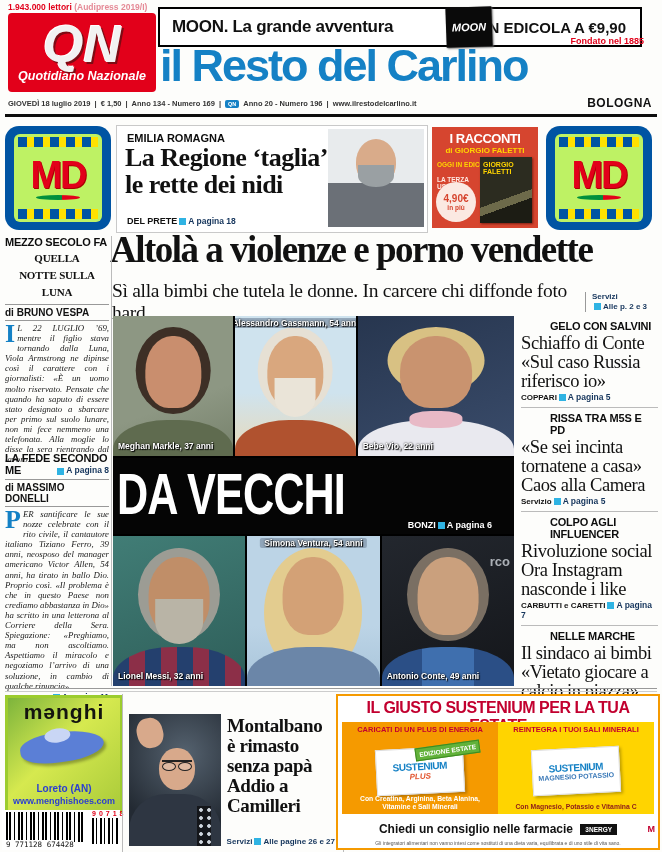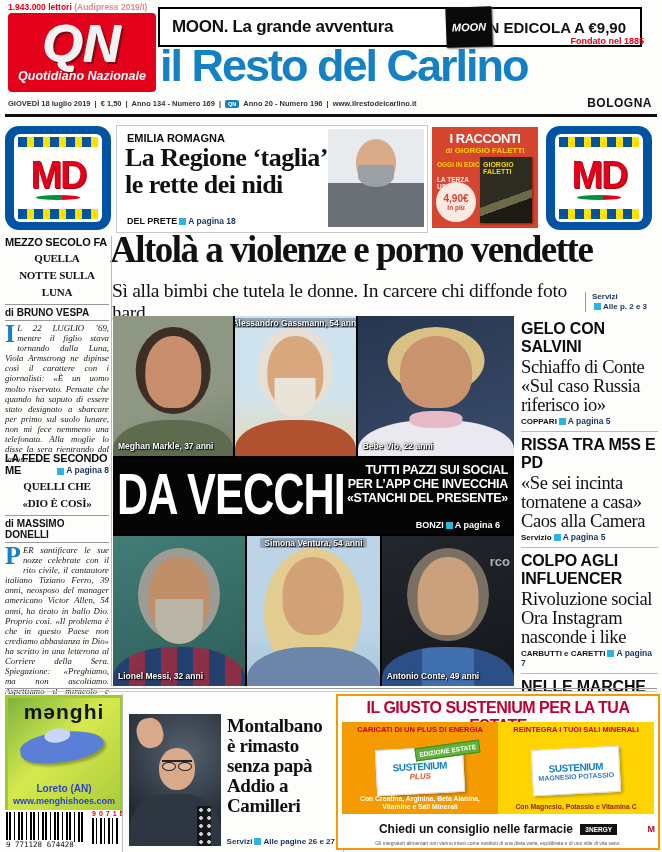--- a/index.html
+++ b/index.html
@@ -31,21 +31,21 @@
          letter-spacing:-2px;white-space:nowrap;}
   .dateline{left:8px;top:99px;font-size:7.5px;font-weight:bold;color:#333;display:flex;align-items:center;gap:4px;}
   .qnbadge{display:inline-block;background:#1581c5;color:#fff;font-size:5.5px;font-weight:900;
          padding:1px 3px;border-radius:2px;}
   .edition{right:10px;top:96px;font-size:12px;font-weight:bold;letter-spacing:.5px;}
   .mastrule{left:5px;top:114px;width:652px;height:3px;background:#0d0d0d;}
 
   
   .md{width:106px;height:104px;background:#0054a3;border-radius:14px;padding:0;
       display:flex;align-items:center;justify-content:center;}
-  .md .inner{width:88px;height:88px;background:#ffffff;border-radius:6px;position:relative;
+  .md .inner{width:88px;height:88px;background:#bef264;border-radius:6px;position:relative;
       display:flex;align-items:center;justify-content:center;flex-direction:column;overflow:hidden;}
   .md .strip{position:absolute;left:4px;right:4px;height:10px;
       background:repeating-linear-gradient(90deg,#0054a3 0 9px,#ffe100 9px 16px);}
   .md .strip.t{top:3px;} .md .strip.b{bottom:3px;}
   .md .mdtxt{font-size:38px;font-weight:900;color:#e2001a;line-height:36px;letter-spacing:-2px;
       text-shadow:1px 1px 0 #a00;}
   .md .swoosh{width:44px;height:5px;border-radius:50%;background:linear-gradient(90deg,#00903d 60%,#e2001a 60%);margin-top:2px;}
 
   
   .regbox{left:116px;top:125px;width:310px;height:106px;border:1px solid #c9c9c9;background:#fff;}
@@ -127,27 +127,27 @@
   .ventura .ph-hair{background:#e3cc8f;width:74%;height:86%;} .ventura .ph-face{background:#d3a176;}
   .ventura .ph-torso{background:#6b86a8;}
   .conte{background:linear-gradient(160deg,#23272e,#14161a);}
   .conte .ph-hair{background:#7a6f63;} .conte .ph-face{background:#caa07d;}
   .conte .ph-torso{background:linear-gradient(90deg,#2b4f86 0 30%,#3f6fae 30% 70%,#2b4f86 70%);}
   .conte .studio{position:absolute;right:4px;top:18px;color:#cfd4da;font-weight:bold;font-size:13px;opacity:.8;}
   .band{position:absolute;left:0;top:142px;width:401px;height:76px;background:#050505;color:#fff;}
   .davecchi{position:absolute;left:4px;top:2px;font-size:47px;font-weight:900;letter-spacing:-1px;
       transform:scale(.92,1.22);transform-origin:left top;white-space:nowrap;}
   .blurb{position:absolute;right:6px;top:5px;text-align:right;font-weight:900;font-size:12.5px;line-height:14px;letter-spacing:-.3px;}
-  .bandref{position:absolute;right:14px;bottom:4px;font-size:9px;font-weight:bold;color:#fff;}
+  .bandref{position:absolute;right:22px;bottom:4px;font-size:9px;font-weight:bold;color:#fff;}
 
   
   .rrail{left:521px;top:316px;width:137px;}
   .brief{border-bottom:1px solid #bbb;padding:4px 0 5px;}
   .brief:last-child{border-bottom:none;}
-  .brief .kicker{font-size:16px;letter-spacing:-.2px;}
+  .brief .kicker{font-size:11px;letter-spacing:-.2px;margin-left:29px;}
   .brief h4{margin:2px 0 1px;font-weight:normal;font-size:18.5px;line-height:19px;letter-spacing:-.4px;}
   .brief .byl{font-size:8px;font-weight:bold;}
 
   
   .botrule{left:5px;top:688px;width:652px;height:1px;background:#999;}
   .botrule2{left:5px;top:691px;width:652px;height:1px;background:#ccc;}
 
   .menghi{left:5px;top:695px;width:112px;height:112px;border:3px solid #9ccc2e;
       background:linear-gradient(135deg,#7db43c,#d6e94f 45%,#aacb3a);overflow:hidden;}
   .menghi .brand{text-align:center;font-size:21px;font-weight:900;color:#14140f;letter-spacing:1px;margin-top:2px;}
@@ -301,21 +301,20 @@
   <div class="abs rail" style="top:236px;">
     <div class="kicker">MEZZO SECOLO FA</div>
     <h3 class="serif">QUELLA NOTTE SULLA LUNA</h3>
     <div class="byl">di BRUNO VESPA</div>
     <p class="rail-body"><span class="dropcap">I</span><span>L 22 LUGLIO ’69, mentre il figlio stava tornando dalla Luna, Viola Armstrong ne dipinse così il carattere con i giornalisti: «È un uomo molto riservato. Pensate che quando ha saputo di essere stato designato a sbarcare per primo sul suolo lunare, non mi fece nemmeno una telefonata. Alla moglie lo disse la sera rientrando dal lavoro…».</span></p>
     <div class="pref"><span class="sq"></span><span class="pgref">A pagina 8</span></div>
   </div>
 
   <div class="abs rail" style="top:452px;">
     <div class="kicker">LA FEDE SECONDO ME</div>
-    <h3 class="serif">QUELLI CHE «DIO È COSÌ»</h3>
     <div class="byl">di MASSIMO DONELLI</div>
     <p class="rail-body"><span class="dropcap">P</span><span>ER santificare le sue nozze celebrate con il rito civile, il cantautore italiano Tiziano Ferro, 39 anni, neosposo del manager americano Victor Allen, 54 anni, ha tirato in ballo Dio. Proprio così. «Il problema è che in questo Paese non crediamo abbastanza in Dio» ha scritto in una letterona al Corriere della Sera. Spiegazione: «Preghiamo, ma non ascoltiamo. Aspettiamo il miracolo e negoziamo l’arrivo di una soluzione, in cambio di qualche rinuncia».</span></p>
     <div class="pref"><span class="sq"></span><span class="pgref">A pagina 11</span></div>
   </div>
 
   <div class="abs vrule-left"></div>
 
   <div class="abs montage">
     <div class="prow" style="top:0;height:140px;">
       <div class="photo meghan">
@@ -334,25 +333,20 @@
       <div class="photo bebe">
         <div class="ph-hair"></div>
           <div class="ph-face"></div>
           <div class="ph-torso"></div>
           <div class="collar"></div>
         <span class="cap">Bebe Vio, 22 anni</span>
       </div>
     </div>
     <div class="band">
       <div class="davecchi">DA VECCHI</div>
-      <div class="blurb">
-        <div>TUTTI PAZZI SUI SOCIAL</div>
-        <div>PER L’APP CHE INVECCHIA</div>
-        <div>«STANCHI DEL PRESENTE»</div>
-      </div>
       <div class="bandref">
         <span>BONZI</span><span class="sq"></span><span>A pagina 6</span>
       </div>
     </div>
     <div class="prow" style="top:220px;height:150px;">
       <div class="photo messi">
         <div class="ph-hair"></div>
           <div class="ph-face"></div>
           <div class="ph-beard"></div>
           <div class="ph-torso"></div>

